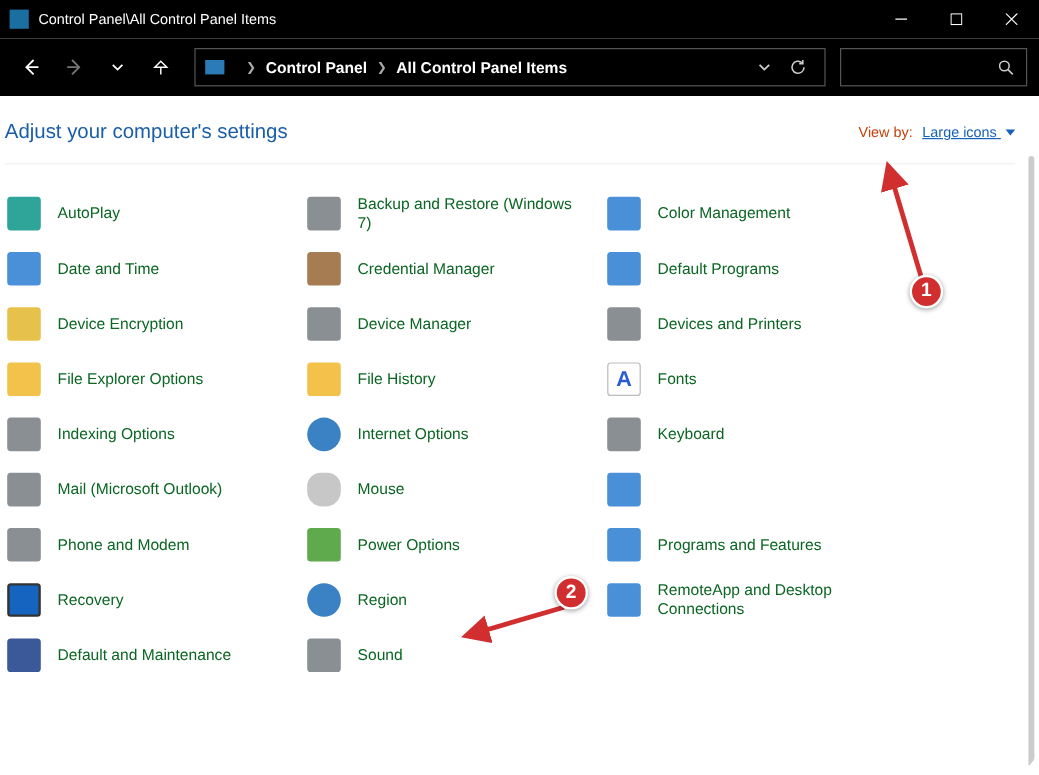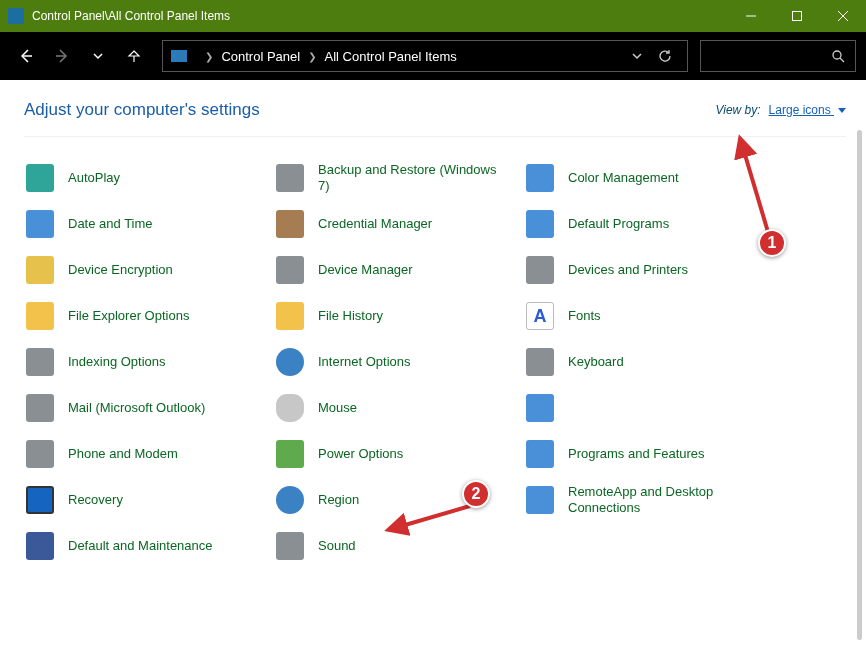--- a/index.html
+++ b/index.html
@@ -6,21 +6,21 @@
   body {
     font-family: "Segoe UI", Arial, sans-serif;
     font-size: 13px;
     background: #fff;
     width: 866px;
     height: 646px;
     overflow: hidden;
     position: relative;
   }
   .titlebar {
-    background: #4d7c0f;
+    background: #000000;
     color: #fff;
     height: 32px;
     display: flex;
     align-items: center;
     padding: 0 0 0 8px;
   }
   .titlebar-icon {
     width: 16px; height: 16px;
     background: #1a6ea0;
     margin-right: 8px;
@@ -56,39 +56,40 @@
     align-items: center;
     padding: 0 8px;
     margin: 0 8px;
     color: #fff;
   }
   .addr-icon {
     width: 16px; height: 12px;
     background: #2b7bb9;
     margin-right: 10px;
   }
-  .crumb { color: #fff; cursor: pointer; }
+  .crumb { color: #fff; cursor: pointer; font-weight: bold; }
   .crumb-sep { color: #aaa; margin: 0 8px; font-size: 10px; }
   .addr-spacer { flex: 1; }
   .addr-dd, .addr-refresh {
     width: 28px; display:flex; align-items:center; justify-content:center;
     color:#ccc; cursor:pointer;
   }
   .search-box {
     width: 156px; height: 32px;
     border: 1px solid #555;
     display: flex; align-items: center; justify-content: flex-end;
     padding: 0 10px;
     color: #ccc;
   }
   .content {
     height: calc(646px - 32px - 48px);
-    padding: 20px 0 0 24px;
+    padding: 20px 0 0 4px;
     position: relative;
     overflow: hidden;
+    border-radius: 28px;
   }
   .scrollbar {
     position: absolute;
     right: 4px;
     top: 50px;
     bottom: 6px;
     width: 5px;
     background: #ccc;
     border-radius: 3px;
   }
@@ -98,21 +99,21 @@
     padding-bottom: 16px;
     border-bottom: 1px solid #f0f0f0;
     margin-right: 20px;
     margin-bottom: 24px;
   }
   .header-title {
     color: #1a5ea8;
     font-size: 17px;
   }
   .header-spacer { flex: 1; }
-  .view-by-label { color: #0c4a6e; font-size: 12px; font-style: italic; }
+  .view-by-label { color: #c2410c; font-size: 12px; }
   .view-by-value {
     color: #1560b8;
     font-size: 12px;
     margin-left: 8px;
     cursor: pointer;
     text-decoration: underline;
   }
   .view-by-arrow {
     display:inline-block;
     margin-left:4px;

